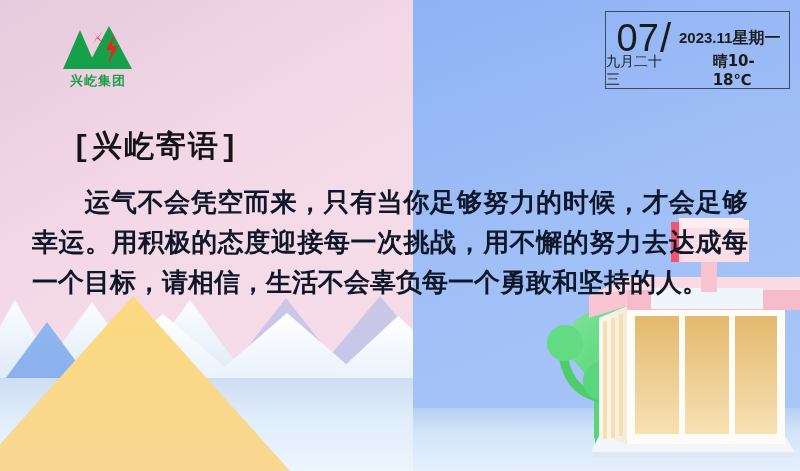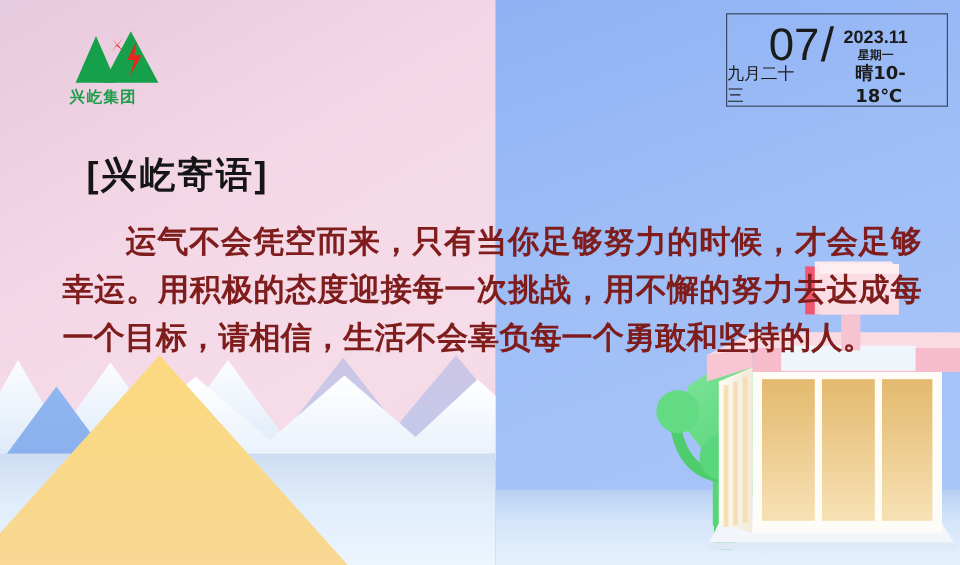--- a/index.html
+++ b/index.html
@@ -36,21 +36,21 @@
     left: 58px;
     top: 24px;
     width: 80px;
     height: 68px;
   }
   .logo-text {
     position: absolute;
     left: 0;
     top: 48px;
     width: 80px;
-    text-align: left;
+    text-align: center;
     font-size: 13px;
     font-weight: bold;
     color: #1e9e4a;
     letter-spacing: 1px;
     font-family: "DejaVu Sans", sans-serif;
   }
 
   
   .datecard {
     position: absolute;
@@ -79,34 +79,33 @@
   }
   .date-slash {
     font-size: 40px;
     color: #1b1b1b;
     line-height: 1;
     margin: 0 2px 0 1px;
     font-family: "Liberation Sans", sans-serif;
   }
   .date-rightcol {
     display: flex;
-    flex-direction: column;
     align-items: center;
     justify-content: center;
     margin-left: 6px;
   }
   .date-ym {
     font-size: 15px;
     font-weight: bold;
     color: #1b1b1b;
     line-height: 1.15;
     font-family: "Liberation Sans", sans-serif;
   }
   .date-week {
-    font-size: 10px;
+    font-size: 16px;
     font-weight: bold;
     color: #1b1b1b;
     line-height: 1.3;
     font-family: "DejaVu Sans", sans-serif;
   }
   .date-row2 {
     position: absolute;
     left: 0; top: 40px;
     width: 185px;
     display: flex;
@@ -130,30 +129,30 @@
 
   
   .headline {
     position: absolute;
     left: 72px;
     top: 126px;
     font-size: 30px;
     font-weight: bold;
     color: #151515;
     letter-spacing: 2px;
-    font-family: Liberation Sans, sans-serif;
+    font-family: Liberation Mono, monospace;
   }
   .body-text {
     position: absolute;
-    left: 52px;
+    left: 32px;
     top: 182px;
     width: 716px;
     font-size: 26px;
     line-height: 40px;
-    color: #7f1d1d;
+    color: #0f172a;
     font-family: "DejaVu Serif", "Liberation Serif", serif;
     text-align: justify;
     text-justify: inter-character;
     font-weight: 600;
   }
   .body-text .indent { display: inline-block; width: 52px; }
 
   
   .credits {
     position: absolute;

